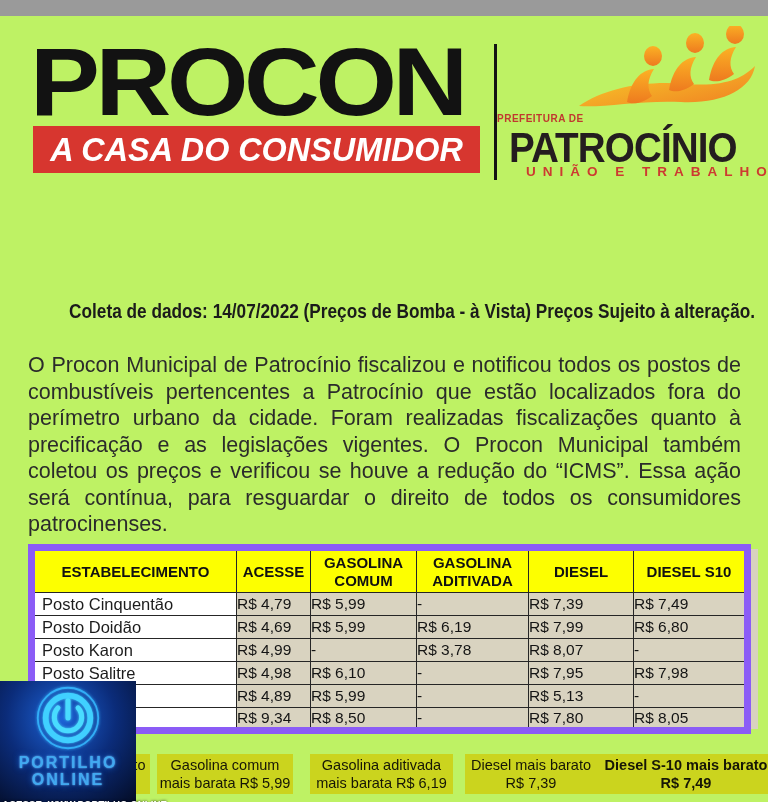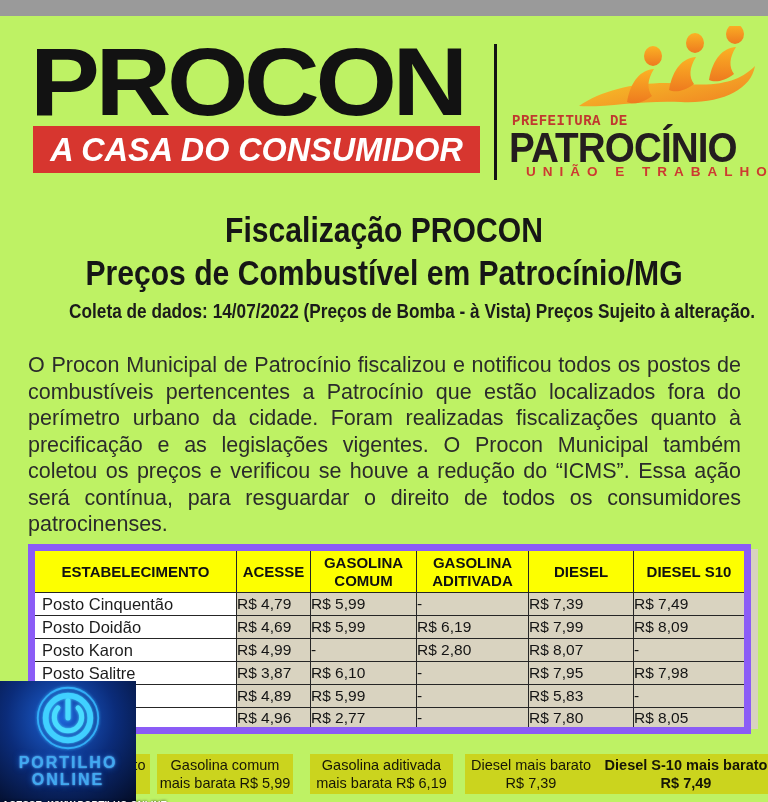--- a/index.html
+++ b/index.html
@@ -19,21 +19,21 @@
   .red-banner {
     position:absolute; left:33px; top:110px; width:447px; height:47px;
     background:#d7362f; display:flex; align-items:center; justify-content:center;
   }
   .red-banner span {
     color:#ffffff; font-weight:bold; font-style:italic; font-size:33px;
     letter-spacing:0px; white-space:nowrap; transform:scaleX(0.98);
   }
   .logo-divider { position:absolute; left:494px; top:28px; width:3px; height:136px; background:#141414; }
   .runners { position:absolute; left:575px; top:10px; width:190px; height:94px; }
-  .pref-line1 { position:absolute; left:512px; top:97px; font-size:14px; font-weight:bold; color:#c0392f; letter-spacing:0.5px;font-family:Liberation Mono, monospace; }
+  .pref-line1 { position:absolute; left:497px; top:97px; font-size:10px; font-weight:bold; color:#c0392f; letter-spacing:0.5px; }
   .pref-name  { position:absolute; left:509px; top:108px; font-size:42px; font-weight:bold; letter-spacing:-1px;
                 color:#241d1f; transform:scaleX(0.92); transform-origin:left top; white-space:nowrap; }
   .pref-motto { position:absolute; left:526px; top:148px; font-size:13.5px; font-weight:bold; color:#cd3a31;
                 letter-spacing:7px; white-space:nowrap; }
 
   
   .headline { position:absolute; left:0; top:192px; width:768px; text-align:center; }
   .headline div {
     font-size:35px; font-weight:bold; color:#161616; line-height:43px;
     transform:scaleX(0.86); transform-origin:center top; white-space:nowrap;
@@ -118,24 +118,20 @@
     <path d="M94,64 C98,42 108,32 121,31 C114,42 114,51 119,58 C110,65 100,67 94,64 Z" fill="url(#og)"></path>
 
     <ellipse cx="160" cy="8" rx="9" ry="10" fill="url(#og)"></ellipse>
     <path d="M134,54 C138,32 148,22 161,21 C154,32 154,41 159,48 C150,55 140,57 134,54 Z" fill="url(#og)"></path>
   </svg>
 
   <div class="pref-line1">PREFEITURA DE</div>
   <div class="pref-name">PATROCÍNIO</div>
   <div class="pref-motto">UNIÃO E TRABALHO</div>
 
-  <div class="headline">
-    <div>Fiscalização PROCON</div>
-    <div>Preços de Combustível em Patrocínio/MG</div>
-  </div>
   <div class="collect-note">Coleta de dados: 14/07/2022 (Preços de Bomba - à Vista) Preços Sujeito à alteração.</div>
 
   <p class="body-text">O Procon Municipal de Patrocínio fiscalizou e notificou todos os postos de combustíveis pertencentes a Patrocínio que estão localizados fora do perímetro urbano da cidade. Foram realizadas fiscalizações quanto à precificação e as legislações vigentes. O Procon Municipal também coletou os preços e verificou se houve a redução do “ICMS”. Essa ação será contínua, para resguardar o direito de todos os consumidores patrocinenses.</p>
 
   <div class="table-shadow-strip"></div>
 
   <table class="price-table">
     <colgroup>
       <col style="width:205px">
         <col style="width:74px">
@@ -162,50 +158,50 @@
           <td class="price">-</td>
           <td class="price">R$ 7,39</td>
           <td class="price">R$ 7,49</td>
         </tr>
         <tr>
           <td class="name">Posto Doidão</td>
           <td class="price">R$ 4,69</td>
           <td class="price">R$ 5,99</td>
           <td class="price">R$ 6,19</td>
           <td class="price">R$ 7,99</td>
-          <td class="price">R$ 8,09</td>
+          <td class="price">R$ 6,80</td>
         </tr>
         <tr>
           <td class="name">Posto Karon</td>
           <td class="price">R$ 4,99</td>
           <td class="price">-</td>
-          <td class="price">R$ 2,80</td>
+          <td class="price">R$ 3,78</td>
           <td class="price">R$ 8,07</td>
           <td class="price">-</td>
         </tr>
         <tr>
           <td class="name">Posto Salitre</td>
-          <td class="price">R$ 3,87</td>
+          <td class="price">R$ 4,98</td>
           <td class="price">R$ 6,10</td>
           <td class="price">-</td>
           <td class="price">R$ 7,95</td>
           <td class="price">R$ 7,98</td>
         </tr>
         <tr>
           <td class="name"></td>
           <td class="price">R$ 4,89</td>
           <td class="price">R$ 5,99</td>
           <td class="price">-</td>
-          <td class="price">R$ 5,83</td>
+          <td class="price">R$ 5,13</td>
           <td class="price">-</td>
         </tr>
         <tr>
           <td class="name"></td>
-          <td class="price">R$ 4,96</td>
-          <td class="price">R$ 2,77</td>
+          <td class="price">R$ 9,34</td>
+          <td class="price">R$ 8,50</td>
           <td class="price">-</td>
           <td class="price">R$ 7,80</td>
           <td class="price">R$ 8,05</td>
         </tr>
       </tbody>
   </table>
 
   <div id="summary-row">
       <div class="summary-box" style="left: 20px; width: 130px;">
         <span>Etanol mais barato</span>

